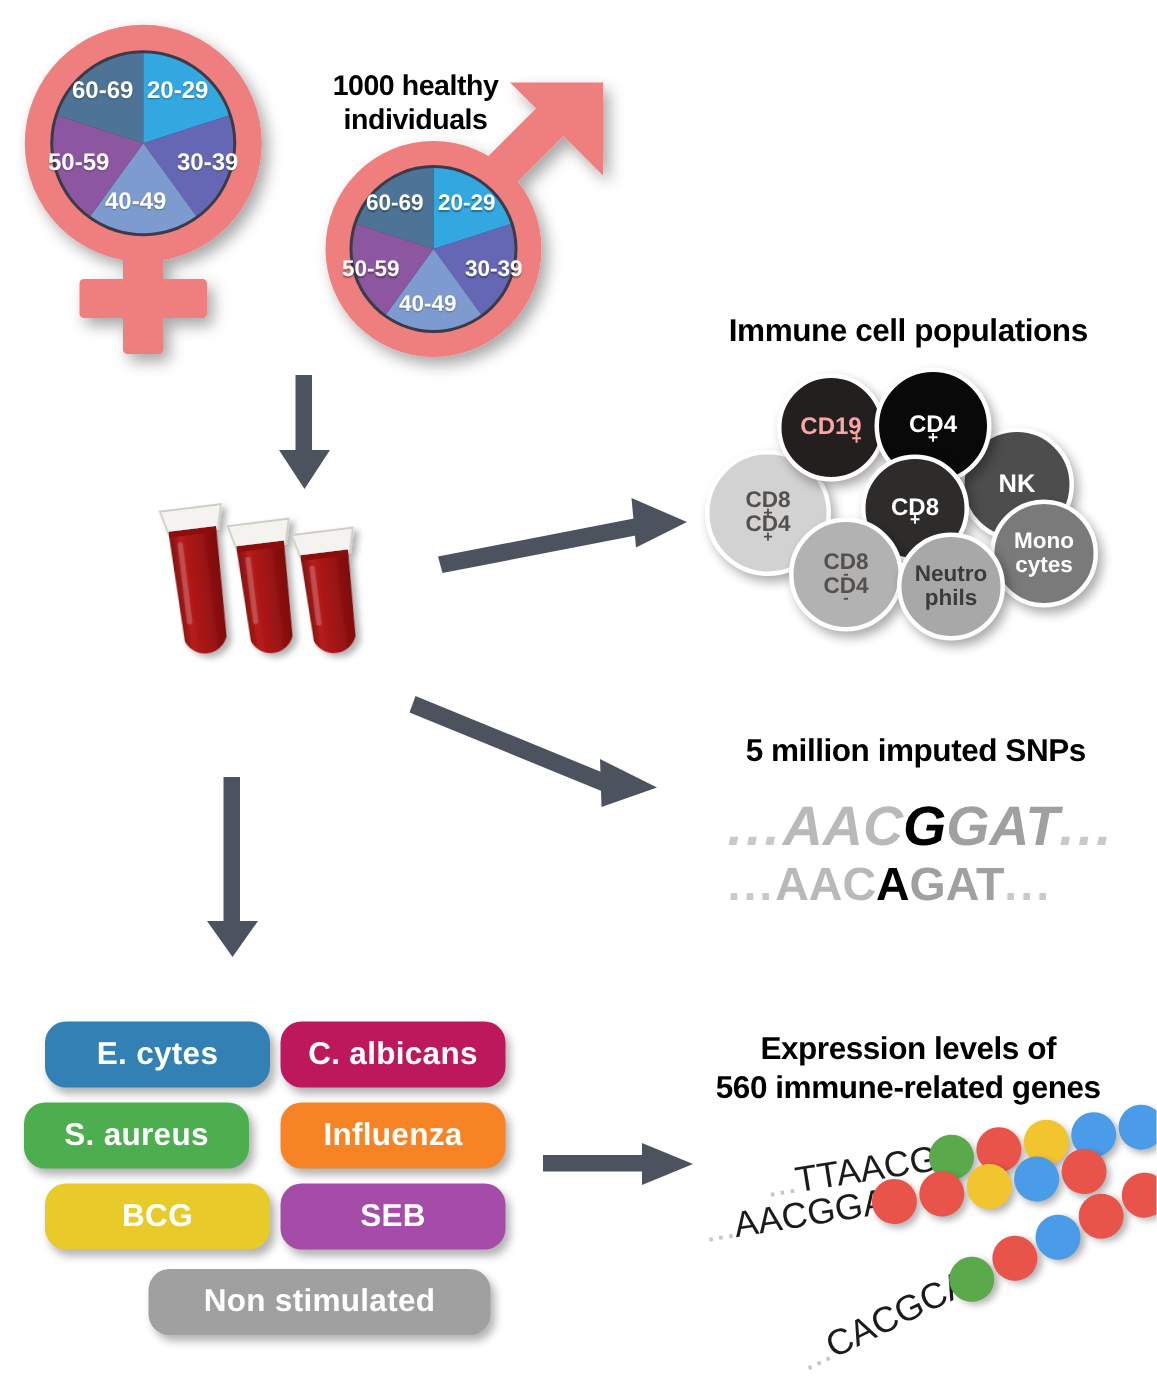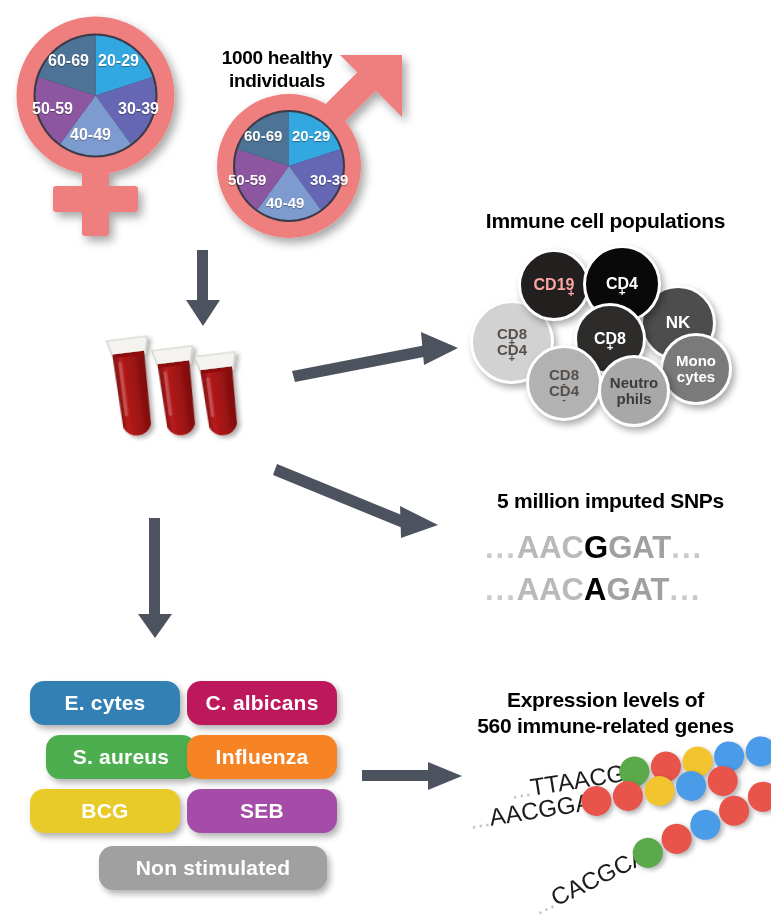--- a/index.html
+++ b/index.html
@@ -288,35 +288,35 @@
     </div>
 
     <div class="cell" style="left:128px; top:110px; width:72px; height:72px; background:#a8a8a8; color:#3b3b3b; font-size:15px; flex-direction:column;">
       <span>Neutro</span>
       <span>phils</span>
     </div>
   </div>
 
   <div class="abs heading" style="left:450px; top:488px; width:321px; font-size:21px;">5 million imputed SNPs</div>
 
-  <div class="snp-row" style="left:485px; top:530px; font-size:31px;">
+  <div class="snp-row" style="left:485px; top:530px; font-size:37px;font-style:italic;">
     <span class="dots">...</span><span class="f1">AAC</span><span class="b">G</span><span class="f2">GAT</span><span class="dots">...</span>
   </div>
 
   <div class="snp-row" style="left:485px; top:572px; font-size:31px;">
     <span class="dots">...</span><span class="f1">AAC</span><span class="b">A</span><span class="f2">GAT</span><span class="dots">...</span>
   </div>
 
   <div class="stim" style="left:30px; top:681px; width:150px; height:44px; background:#3380b5; font-size:21px;">
     <span>E. cytes</span>
   </div>
   <div class="stim" style="left:187px; top:681px; width:150px; height:44px; background:#be185d; font-size:21px;">
     <span>C. albicans</span>
   </div>
-  <div class="stim" style="left:46px; top:735px; width:150px; height:44px; background:#4cae4f; font-size:21px;">
+  <div class="stim" style="left:16px; top:735px; width:150px; height:44px; background:#4cae4f; font-size:21px;">
     <span>S. aureus</span>
   </div>
   <div class="stim" style="left:187px; top:735px; width:150px; height:44px; background:#f68425; font-size:21px;">
     <span>Influenza</span>
   </div>
   <div class="stim" style="left:30px; top:789px; width:150px; height:44px; background:#e8cb28; font-size:21px;">
     <span>BCG</span>
   </div>
   <div class="stim" style="left:187px; top:789px; width:150px; height:44px; background:#a54ca8; font-size:21px;">
     <span>SEB</span>

